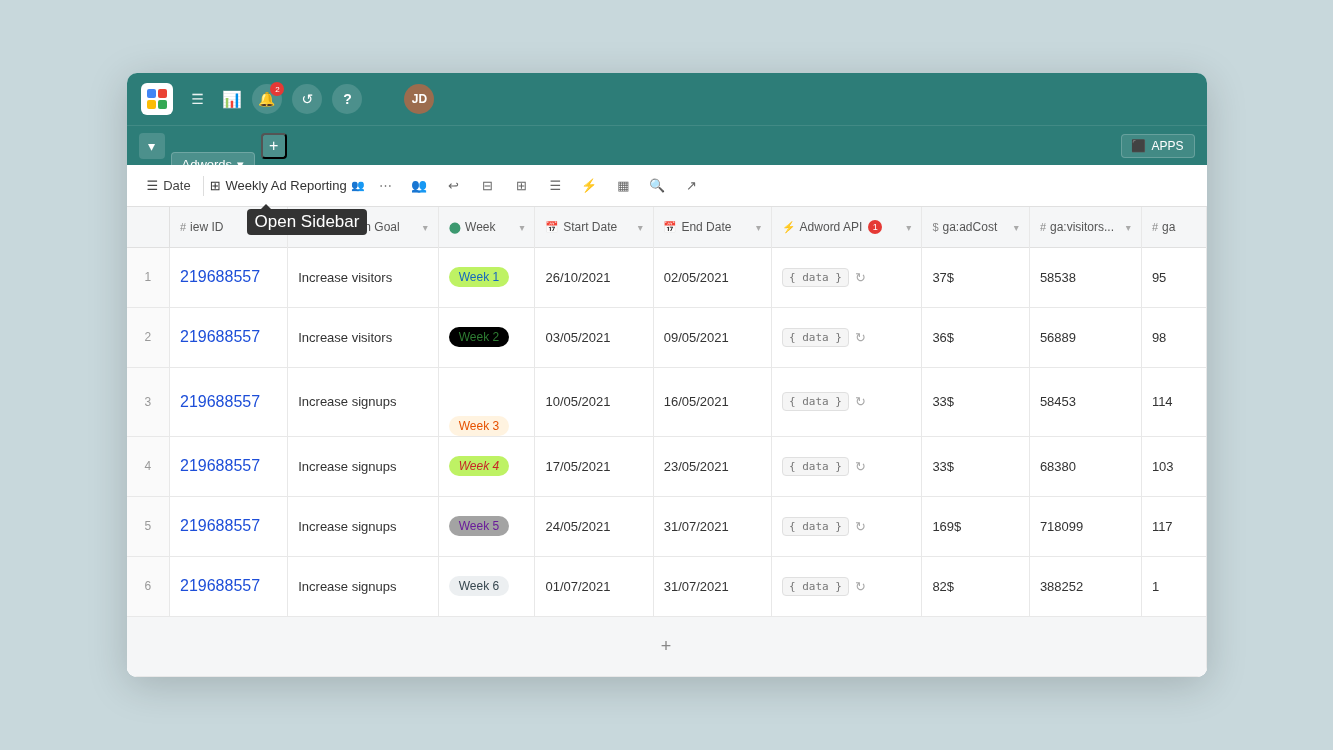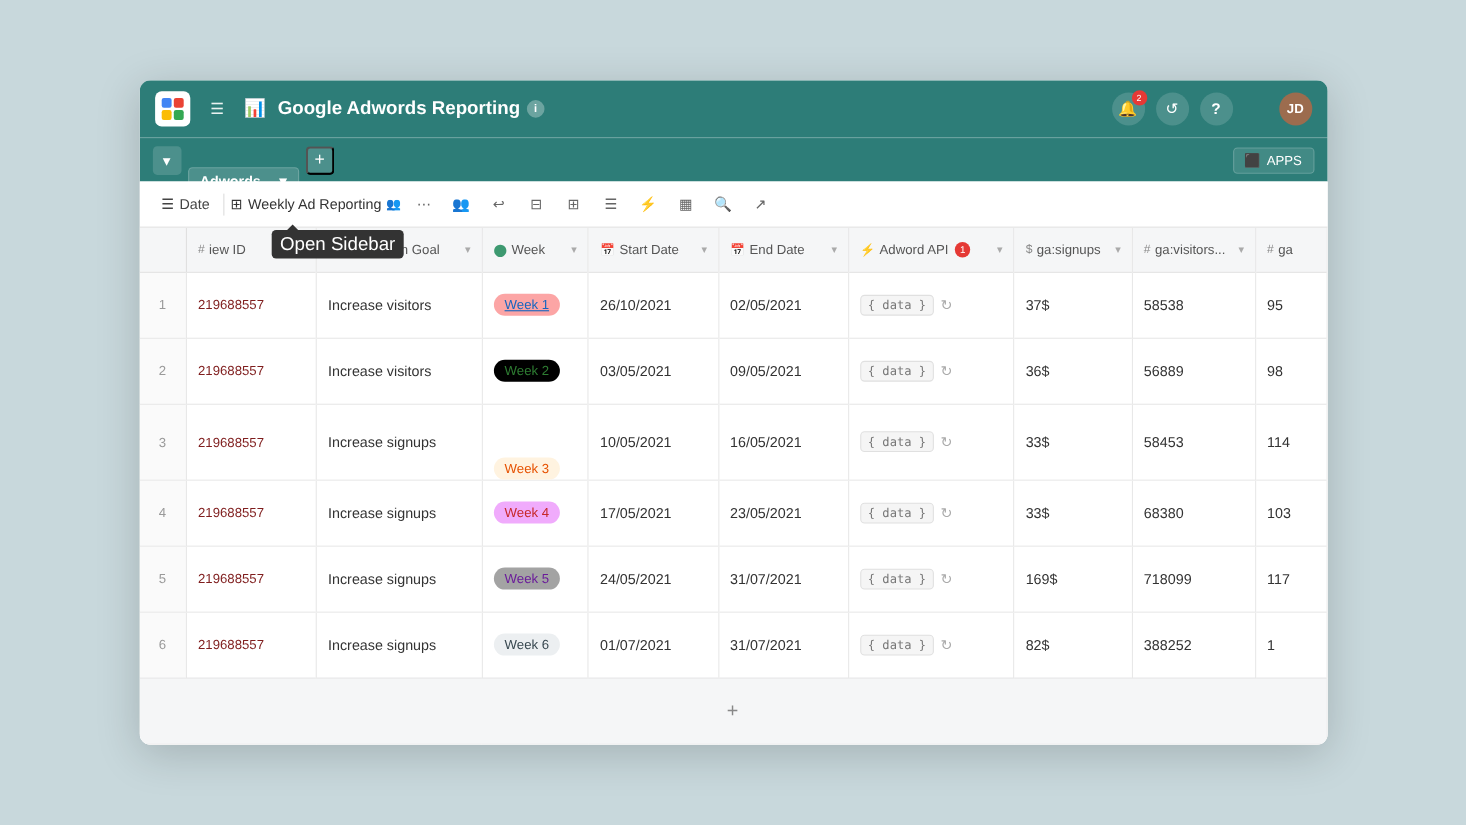--- a/index.html
+++ b/index.html
@@ -87,23 +87,23 @@
       display: flex;
       align-items: center;
       padding: 0 12px;
       gap: 6px;
       border-top: 1px solid rgba(255,255,255,0.1);
     }
     .tab-dropdown-btn {
       background: rgba(255,255,255,0.15);
       border: 1px solid rgba(255,255,255,0.2);
       border-radius: 4px;
-      color: white; font-size: 13px; font-weight: 700;
+      color: white; font-size: 13px; font-weight: 400;
       padding: 4px 10px;
-      cursor: pointer; display: flex; align-items: center; gap: 17px; margin-top: 37px;
+      cursor: pointer; display: flex; align-items: center; gap: 5px; margin-top: 37px;
     }
     .tab-add-btn {
       width: 26px; height: 26px;
       background: rgba(255,255,255,0.15);
       border-radius: 4px; color: white;
       display: flex; align-items: center; justify-content: center;
       cursor: pointer; font-size: 16px;
     }
     .tab-spacer { flex: 1; }
     .apps-btn {
@@ -208,31 +208,31 @@
       height: 60px;
       font-size: 13px;
       color: #333;
       border-right: 1px solid #e8e8e8;
       vertical-align: middle;
     }
     .td-row-num {
       color: #999; font-size: 12px; text-align: center;
       background: #fafafa;
     }
-    .td-view-id { color: #7f1d1d; font-size: 12px; }
+    .td-view-id { color: #1d4ed8; font-size: 16px; }
 
     .week-badge {
       display: inline-flex; align-items: center; justify-content: center;
       padding: 3px 10px; border-radius: 12px;
       font-size: 12px; font-weight: 500; white-space: nowrap;
     }
-    .week-1 { background: #fca5a5; color: #1565c0; text-decoration: underline; }
+    .week-1 { background: #bef264; color: #1565c0; }
     .week-2 { background: #000000; color: #2e7d32; }
     .week-3 { background: #fff3e0; color: #e65100; margin-top: 48px; }
-    .week-4 { background: #f0abfc; color: #c62828; }
+    .week-4 { background: #bef264; color: #c62828; font-style: italic; }
     .week-5 { background: #a3a3a3; color: #6a1b9a; }
     .week-6 { background: #eceff1; color: #37474f; }
 
     .api-data-cell {
       display: flex; align-items: center; gap: 6px;
     }
     .data-tag {
       background: #f5f5f5; border: 1px solid #e0e0e0;
       border-radius: 4px; padding: 2px 6px;
       font-size: 11px; color: #777; font-family: monospace;
@@ -257,24 +257,20 @@
     <div class="header-logo">
       <div class="logo-grid">
         <div class="logo-cell logo-c1"></div>
         <div class="logo-cell logo-c2"></div>
         <div class="logo-cell logo-c3"></div>
         <div class="logo-cell logo-c4"></div>
       </div>
     </div>
     <div class="hamburger-icon header-icon-btn" style="background:none;">☰</div>
     <span style="font-size:16px;">📊</span>
-    <div class="header-title">
-      <span>Google Adwords Reporting</span>
-      <div class="info-icon">i</div>
-    </div>
     <div class="header-actions">
       <div class="header-icon-btn">
         <span>🔔</span>
         <div class="notif-badge">2</div>
       </div>
       <div class="header-icon-btn">
         <span>↺</span>
       </div>
       <div class="header-icon-btn">
         <span style="font-size:14px;font-weight:600;">?</span>
@@ -371,21 +367,21 @@
             <div class="col-header">
               <span class="col-icon" style="color:#f39c12;">⚡</span>
               <span>Adword API</span>
               <span style="background:#e53935; color:white; border-radius:50%; width:14px; height:14px; display:inline-flex; align-items:center; justify-content:center; font-size:9px; margin-left:2px;">1</span>
               <span class="sort-arrow">▾</span>
             </div>
           </th>
           <th class="th-cost">
             <div class="col-header">
               <span class="col-icon">$</span>
-              <span>ga:signups</span>
+              <span>ga:adCost</span>
               <span class="sort-arrow">▾</span>
             </div>
           </th>
           <th class="th-impressions">
             <div class="col-header">
               <span class="col-icon">#</span>
               <span>ga:visitors...</span>
               <span class="sort-arrow">▾</span>
             </div>
           </th>

